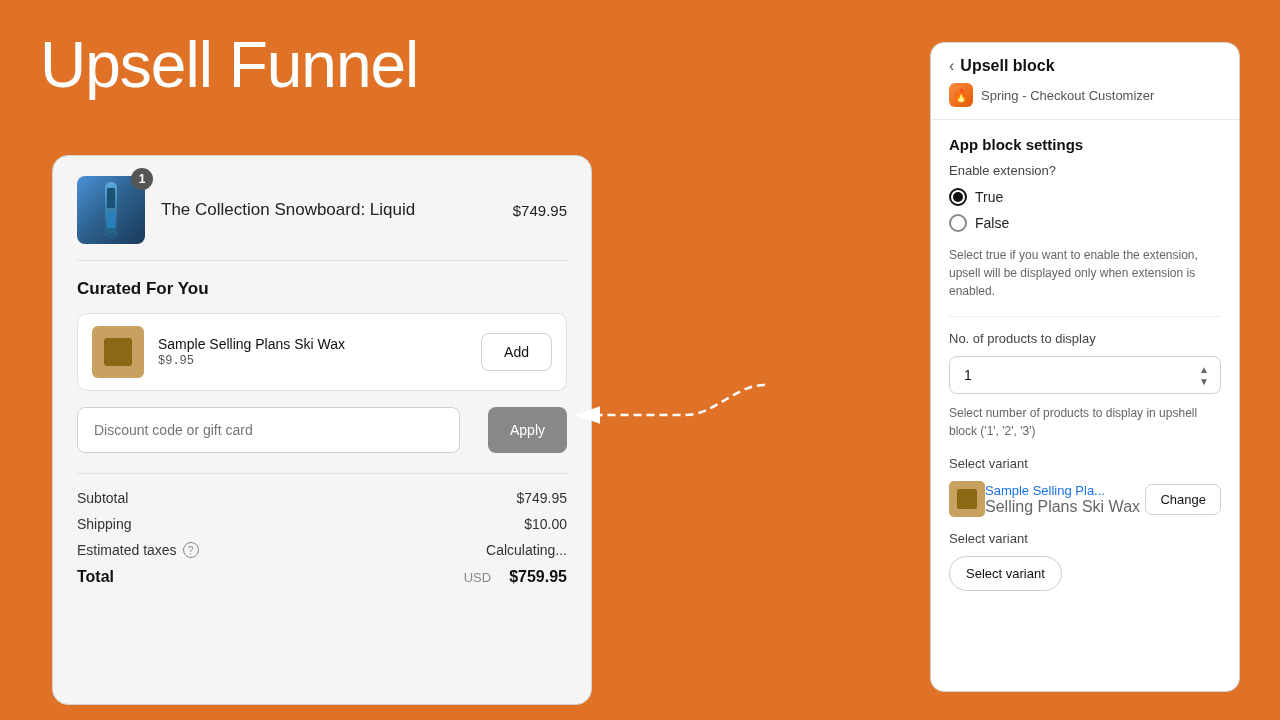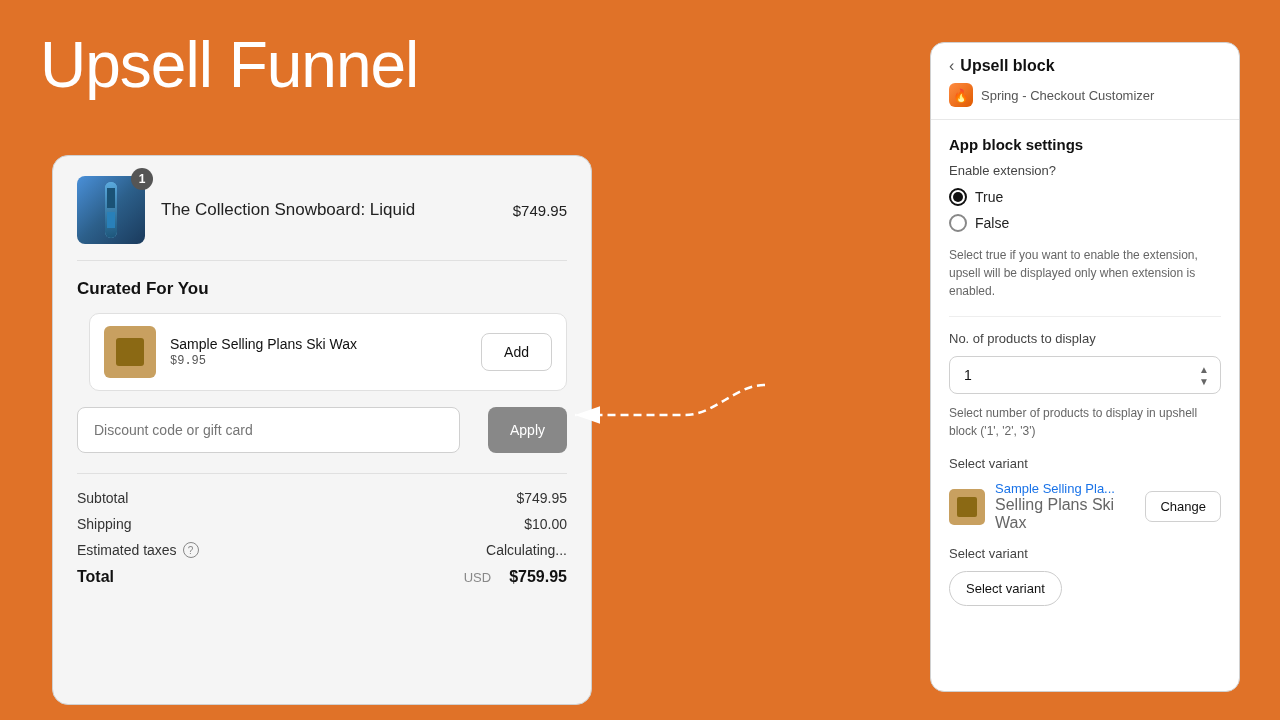--- a/index.html
+++ b/index.html
@@ -117,21 +117,20 @@
 
     .upsell-row {
       display: flex;
       align-items: center;
       gap: 14px;
       background: white;
       border: 1px solid #e0e0e0;
       border-radius: 10px;
       padding: 12px 14px;
       margin-bottom: 16px;
-      margin-left: 12px;
     }
 
     .upsell-image {
       width: 52px;
       height: 52px;
       background: #c8a060;
       border-radius: 6px;
       display: flex;
       align-items: center;
       justify-content: center;
@@ -414,21 +413,20 @@
       gap: 1px;
       color: #666;
       font-size: 10px;
       pointer-events: none;
     }
 
     
     .variant-row {
       display: flex;
       align-items: center;
-      gap: 10px;
       margin-bottom: 14px;
     }
 
     .variant-image {
       width: 36px;
       height: 36px;
       background: #c8a060;
       border-radius: 5px;
       display: flex;
       align-items: center;

